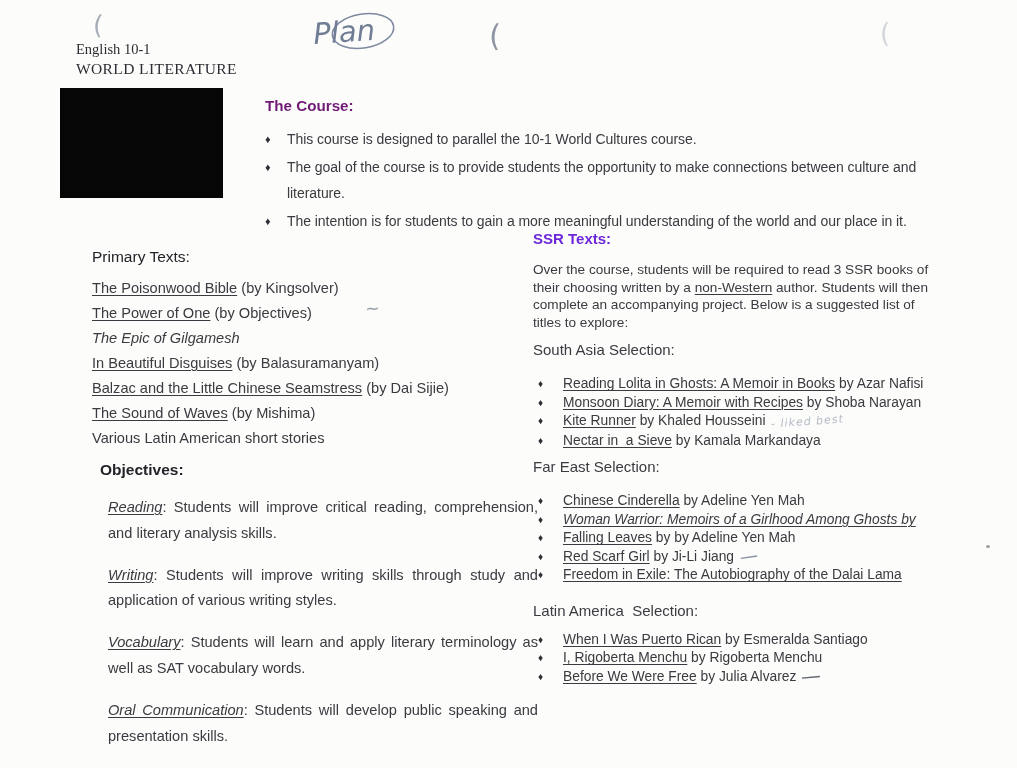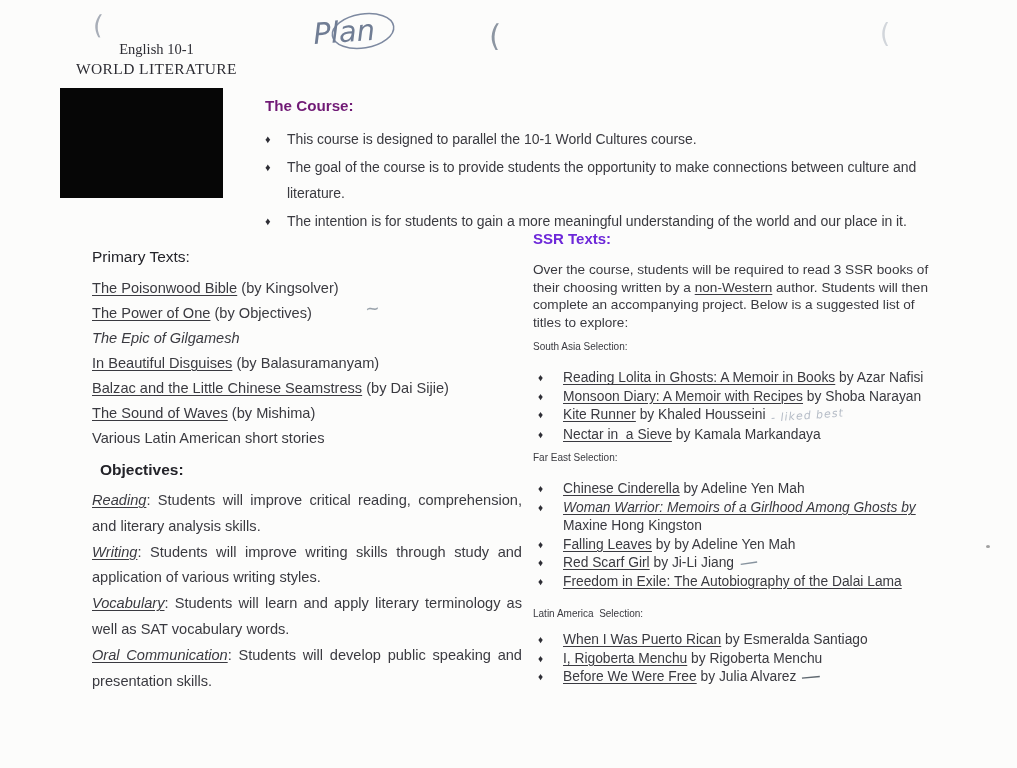--- a/index.html
+++ b/index.html
@@ -10,21 +10,21 @@
     color:#3a3a40;
     -webkit-font-smoothing:antialiased;
   }
   .abs{position:absolute;}
   
   .doc-header{
     left:76px;top:40px;
     font-family:"Liberation Serif", serif;
     color:#2c2c33;line-height:19px;
   }
-  .doc-header .l1{font-size:14.5px;text-align:center;}
+  .doc-header .l1{font-size:14.5px;}
   .doc-header .l2{font-size:15.5px;letter-spacing:.4px;}
   
   .pencil{color:#8b94a4;}
   .paren{font-size:26px;color:#a8aeb8;font-family:"DejaVu Sans",sans-serif;}
   .paren.faint{color:#d2d6db;}
   .tilde-mark{left:366px;top:296px;font-size:22px;color:#99a2ab;transform:rotate(-6deg);}
   .speck{left:986px;top:545px;width:4px;height:3px;background:#777;border-radius:50%;opacity:.7;}
   
   .redaction{left:60px;top:88px;width:163px;height:110px;background:#060606;}
   
@@ -33,26 +33,26 @@
   .c-row{display:flex;margin:0 0 1px 0;}
   .c-row .blt{width:22px;flex:0 0 22px;font-size:11px;line-height:26.5px;color:#2e2e35;}
   .c-row .txt{width:690px;font-size:14px;line-height:26.5px;letter-spacing:-0.05px;}
   
   .left-col{left:92px;top:248px;width:434px;}
   .pt-heading{font-size:15.5px;font-weight:normal;color:#232329;margin:0 0 10px 0;}
   .pt-item{font-size:14.6px;line-height:25px;white-space:nowrap;}
   .u{text-decoration:underline;text-underline-offset:2px;text-decoration-thickness:1px;}
   .it{font-style:italic;}
   .obj-heading{font-size:15.5px;font-weight:bold;color:#232329;margin:10px 0 9px 8px;}
-  .obj-p{font-size:14.6px;line-height:25.8px;text-align:justify;width:430px;margin:0;}
+  .obj-p{font-size:14.6px;line-height:25.8px;text-align:justify;width:430px;margin:16px;}
   
   .right-col{left:533px;top:230px;width:440px;}
   .ssr-heading{font-size:15px;font-weight:bold;color:#6d28d9;margin:0 0 14px 0;}
   .ssr-intro{font-size:13.6px;line-height:17.6px;width:404px;margin:0 0 10px 0;}
-  .sel-label{font-size:10px;margin:0 0 17px 0;white-space:pre-wrap;}
+  .sel-label{font-size:15px;margin:0 0 17px 0;white-space:pre-wrap;}
   .sel-label.mt{margin-top:8px;}
   .sel-label.mt2{margin-top:17px;margin-bottom:12px;}
   .ssr-item{display:flex;font-size:13.8px;line-height:18.5px;}
   .ssr-item .blt{width:30px;flex:0 0 30px;font-size:10px;line-height:18.5px;color:#2e2e35;padding-left:5px;box-sizing:border-box;}
   .ssr-item .t{white-space:pre-wrap;}
   .note-hand{
     font-family:"DejaVu Sans",sans-serif;font-style:italic;
     font-size:11px;color:#b6bdc7;margin-left:6px;
     display:inline-block;transform:rotate(-4deg);letter-spacing:1px;
   }
@@ -139,21 +139,21 @@
       <span class="t"><span class="u">Nectar in  a Sieve</span><span> by Kamala Markandaya</span></span>
     </div>
 
   <div class="sel-label mt">Far East Selection:</div>
   <div class="ssr-item">
       <span class="blt">♦</span>
       <span class="t"><span class="u">Chinese Cinderella</span><span> by Adeline Yen Mah</span></span>
     </div>
   <div class="ssr-item">
       <span class="blt">♦</span>
-      <span class="t"><span class="u it">Woman Warrior: Memoirs of a Girlhood Among Ghosts by</span><span class="wrap2">Maxine Hong Kingston</span></span>
+      <span class="t"><span class="u it">Woman Warrior: Memoirs of a Girlhood Among Ghosts by</span></span>
     </div>
   <div class="ssr-item">
       <span class="blt">♦</span>
       <span class="t"><span class="u">Falling Leaves</span><span> by by Adeline Yen Mah</span></span>
     </div>
   <div class="ssr-item">
       <span class="blt">♦</span>
       <span class="t"><span class="u">Red Scarf Girl</span><span> by Ji-Li Jiang</span><span class="pencil-dash">—</span></span>
     </div>
   <div class="ssr-item">

